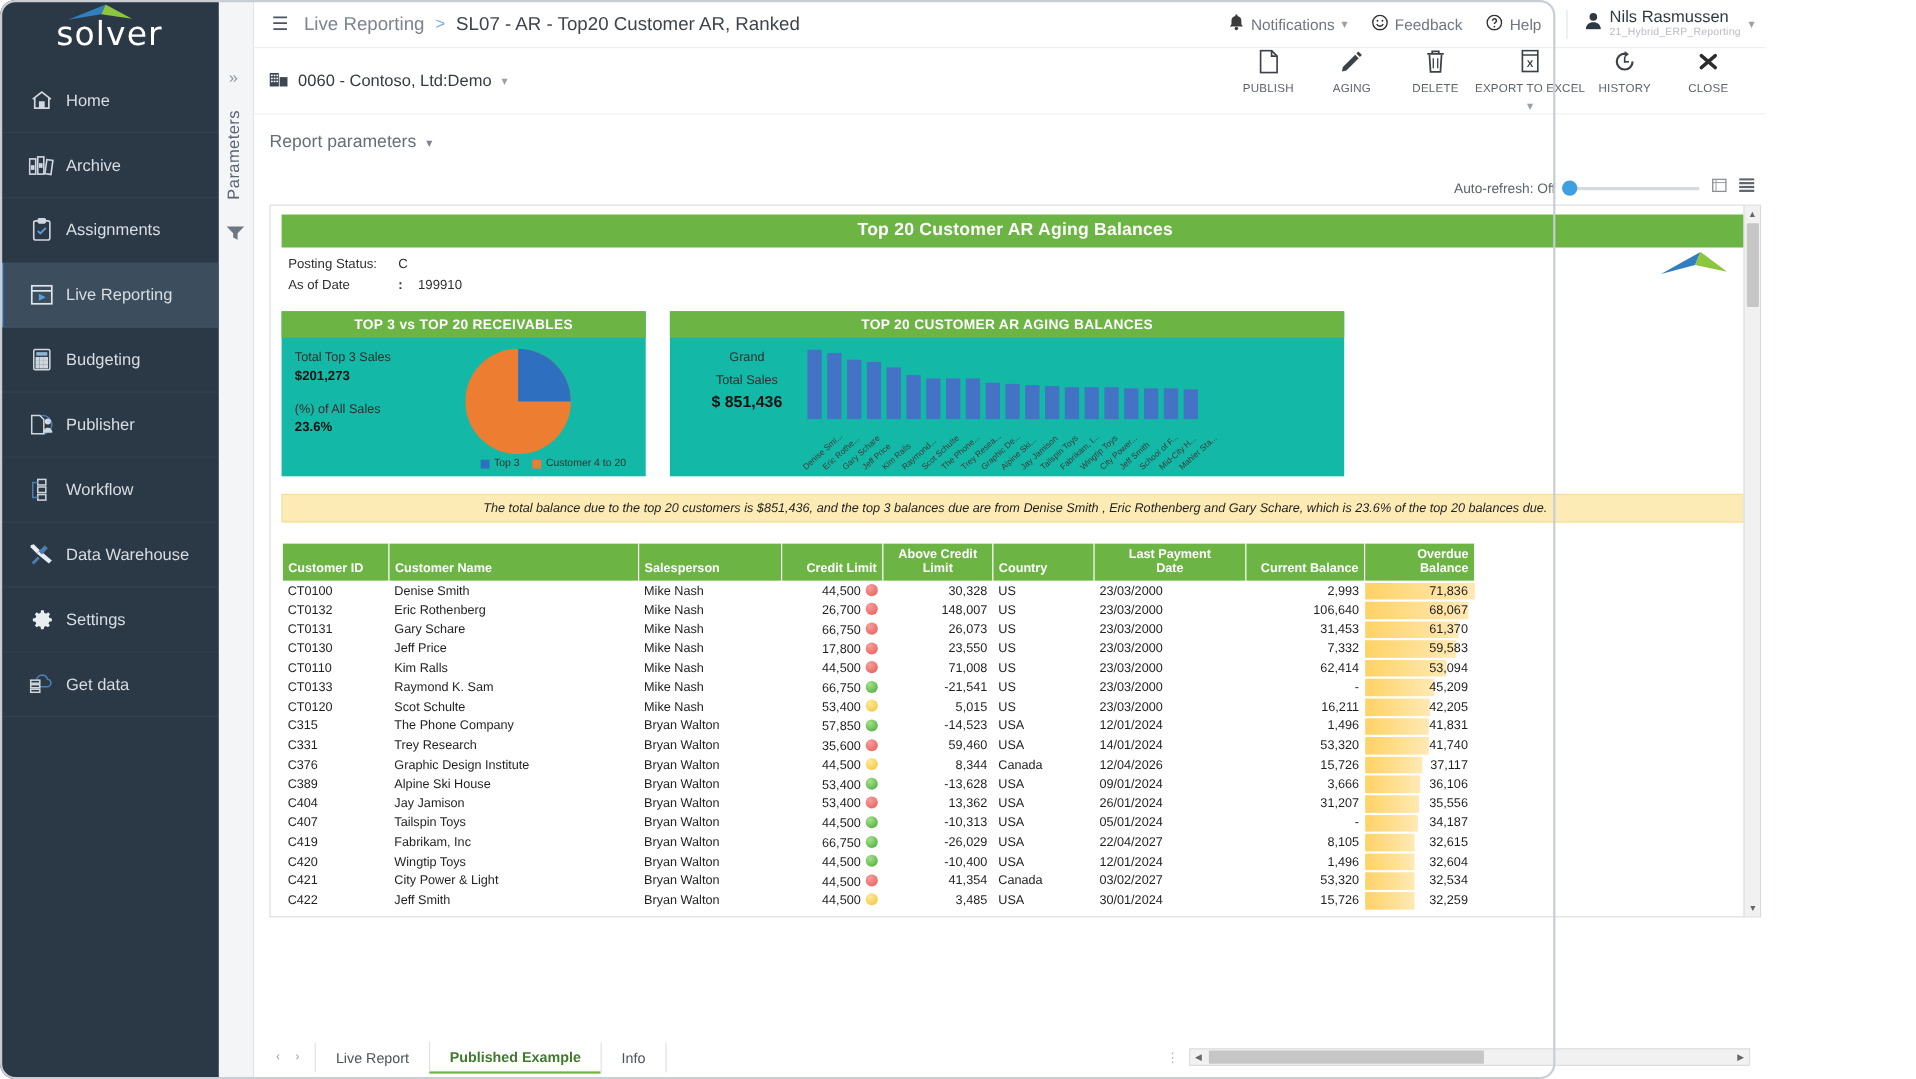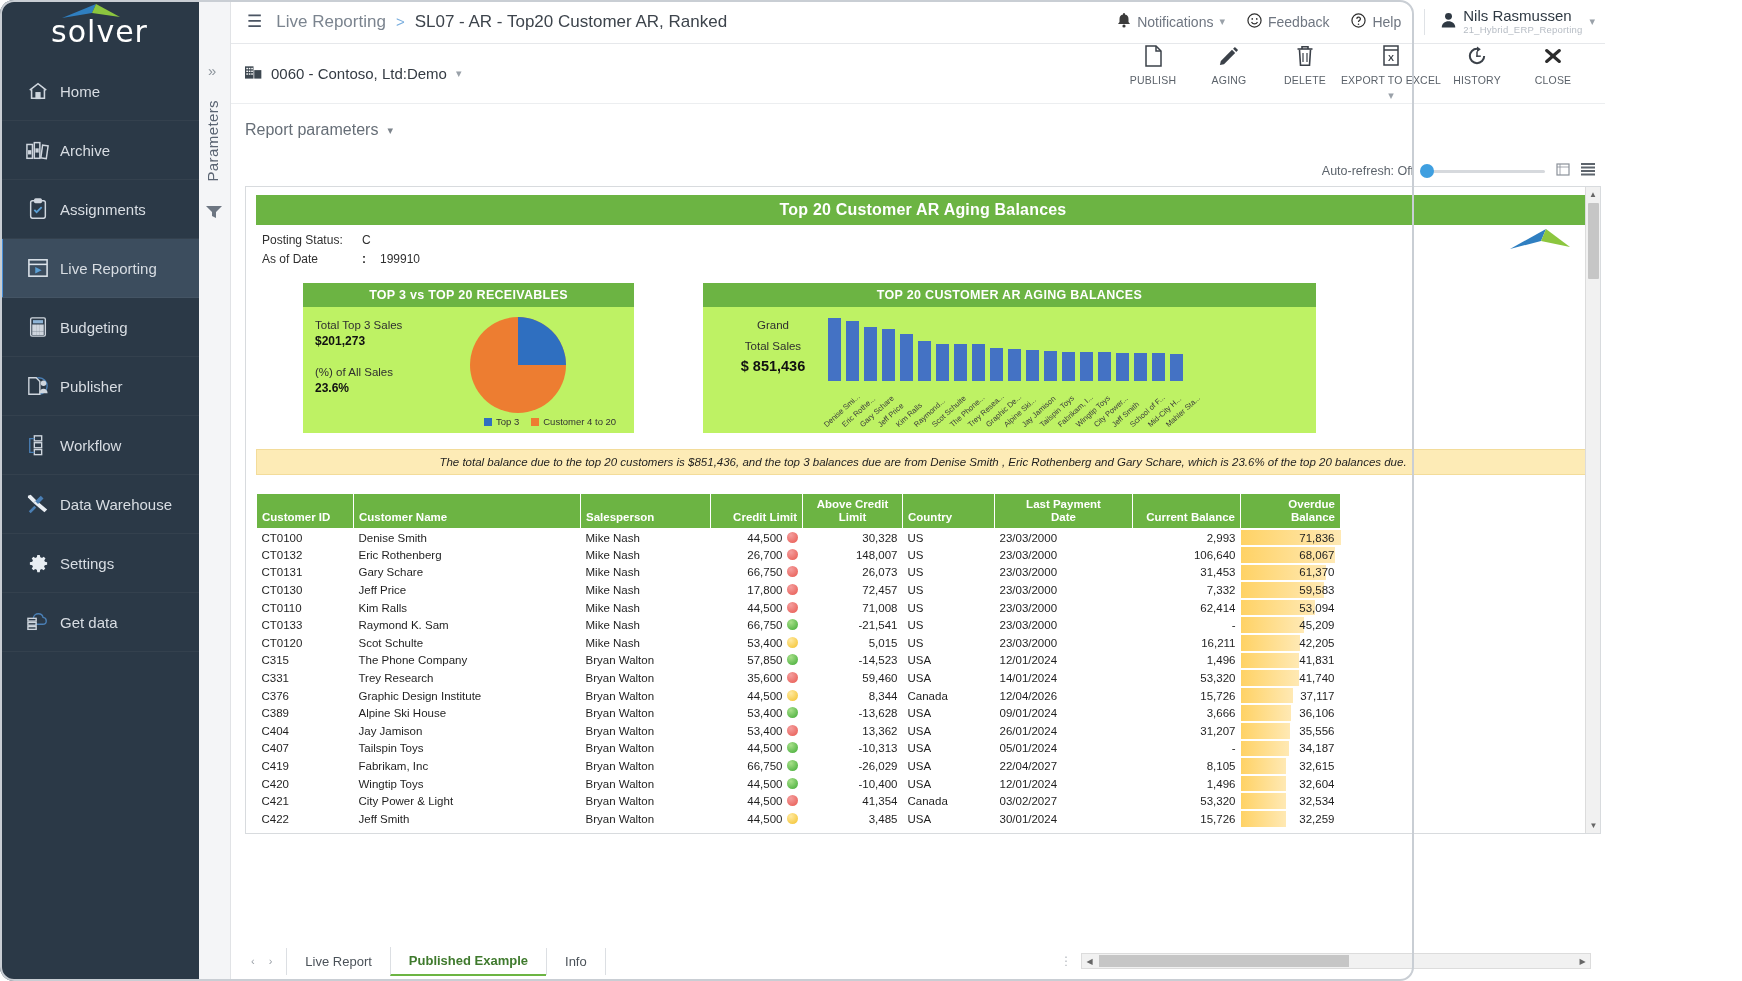--- a/index.html
+++ b/index.html
@@ -132,21 +132,21 @@
     font-size: 16px; font-weight: bold; padding: 6px 0; letter-spacing: .2px;
   }
   .rpt-meta { position: relative; padding: 6px 0 2px 6px; }
   .meta-row { display: flex; font-size: 12px; color: #2f2f2f; line-height: 19px; }
   .meta-k { width: 100px; font-weight: normal; }
   .meta-c { width: 18px; font-weight: bold; }
   .meta-v { }
   .rpt-logo { position: absolute; right: 18px; top: 2px; }
 
   .panels { display: flex; gap: 22px; margin-top: 12px; }
-  .panel { background: #bef264; margin-left: 47px; }
+  .panel { background: #14b8a6; }
   .panel-hdr {
     background: #6cb443; color: #fff; text-align: center; font-weight: bold;
     font-size: 12.5px; padding: 5px 0; letter-spacing: .3px;
   }
   .panel-a { width: 331px; }
   .panel-b { width: 613px; }
   .panel-body-a { height: 126px; position: relative; padding: 12px 0 0 12px; }
   .pa-lbl { font-size: 11.5px; color: #2f2f2f; }
   .pa-val { font-size: 12px; font-weight: bold; color: #111; margin-top: 3px; }
   .pa-gap { height: 18px; }
@@ -721,21 +721,21 @@
                   <td>US</td>
                   <td>23/03/2000</td>
                   <td class="r">31,453</td>
                   <td class="ovd"><span class="ovd-bar" style="width:85%"></span><span class="ovd-txt">61,370</span></td>
                 </tr>
                 <tr>
                   <td>CT0130</td>
                   <td>Jeff Price</td>
                   <td>Mike Nash</td>
                   <td class="r" style="white-space: nowrap;"><span>17,800</span><span class="dot dot-red"></span></td>
-                  <td class="r">72,457</td>
+                  <td class="r">23,550</td>
                   <td>US</td>
                   <td>23/03/2000</td>
                   <td class="r">7,332</td>
                   <td class="ovd"><span class="ovd-bar" style="width:83%"></span><span class="ovd-txt">59,583</span></td>
                 </tr>
                 <tr>
                   <td>CT0110</td>
                   <td>Kim Ralls</td>
                   <td>Mike Nash</td>
                   <td class="r" style="white-space: nowrap;"><span>44,500</span><span class="dot dot-red"></span></td>

